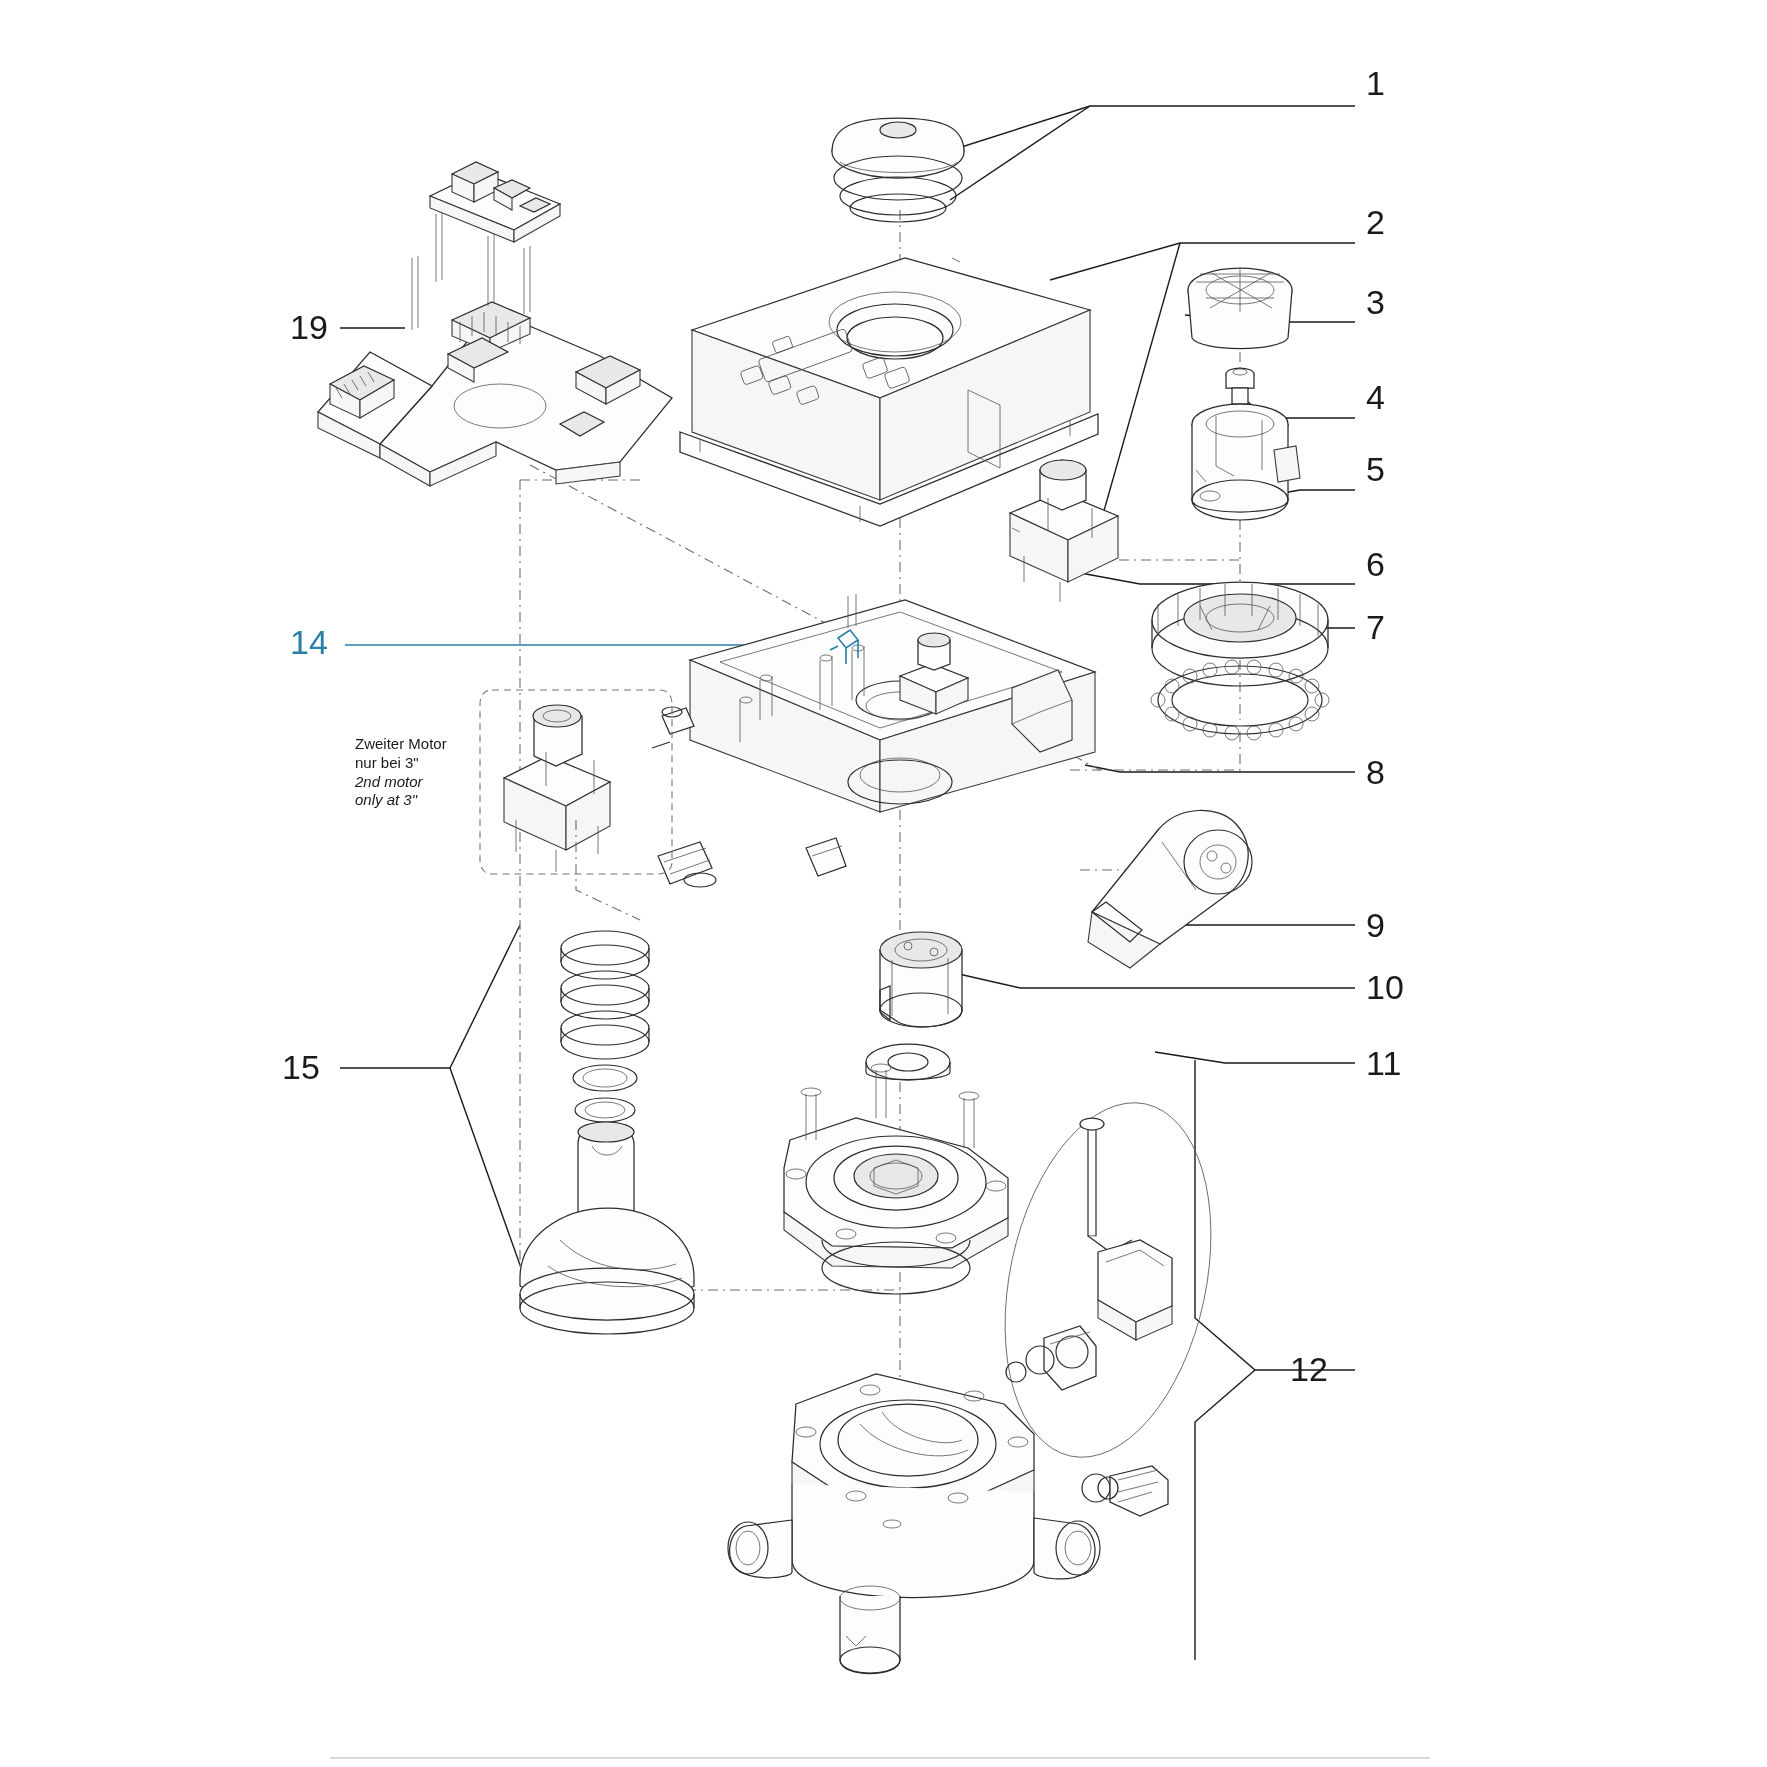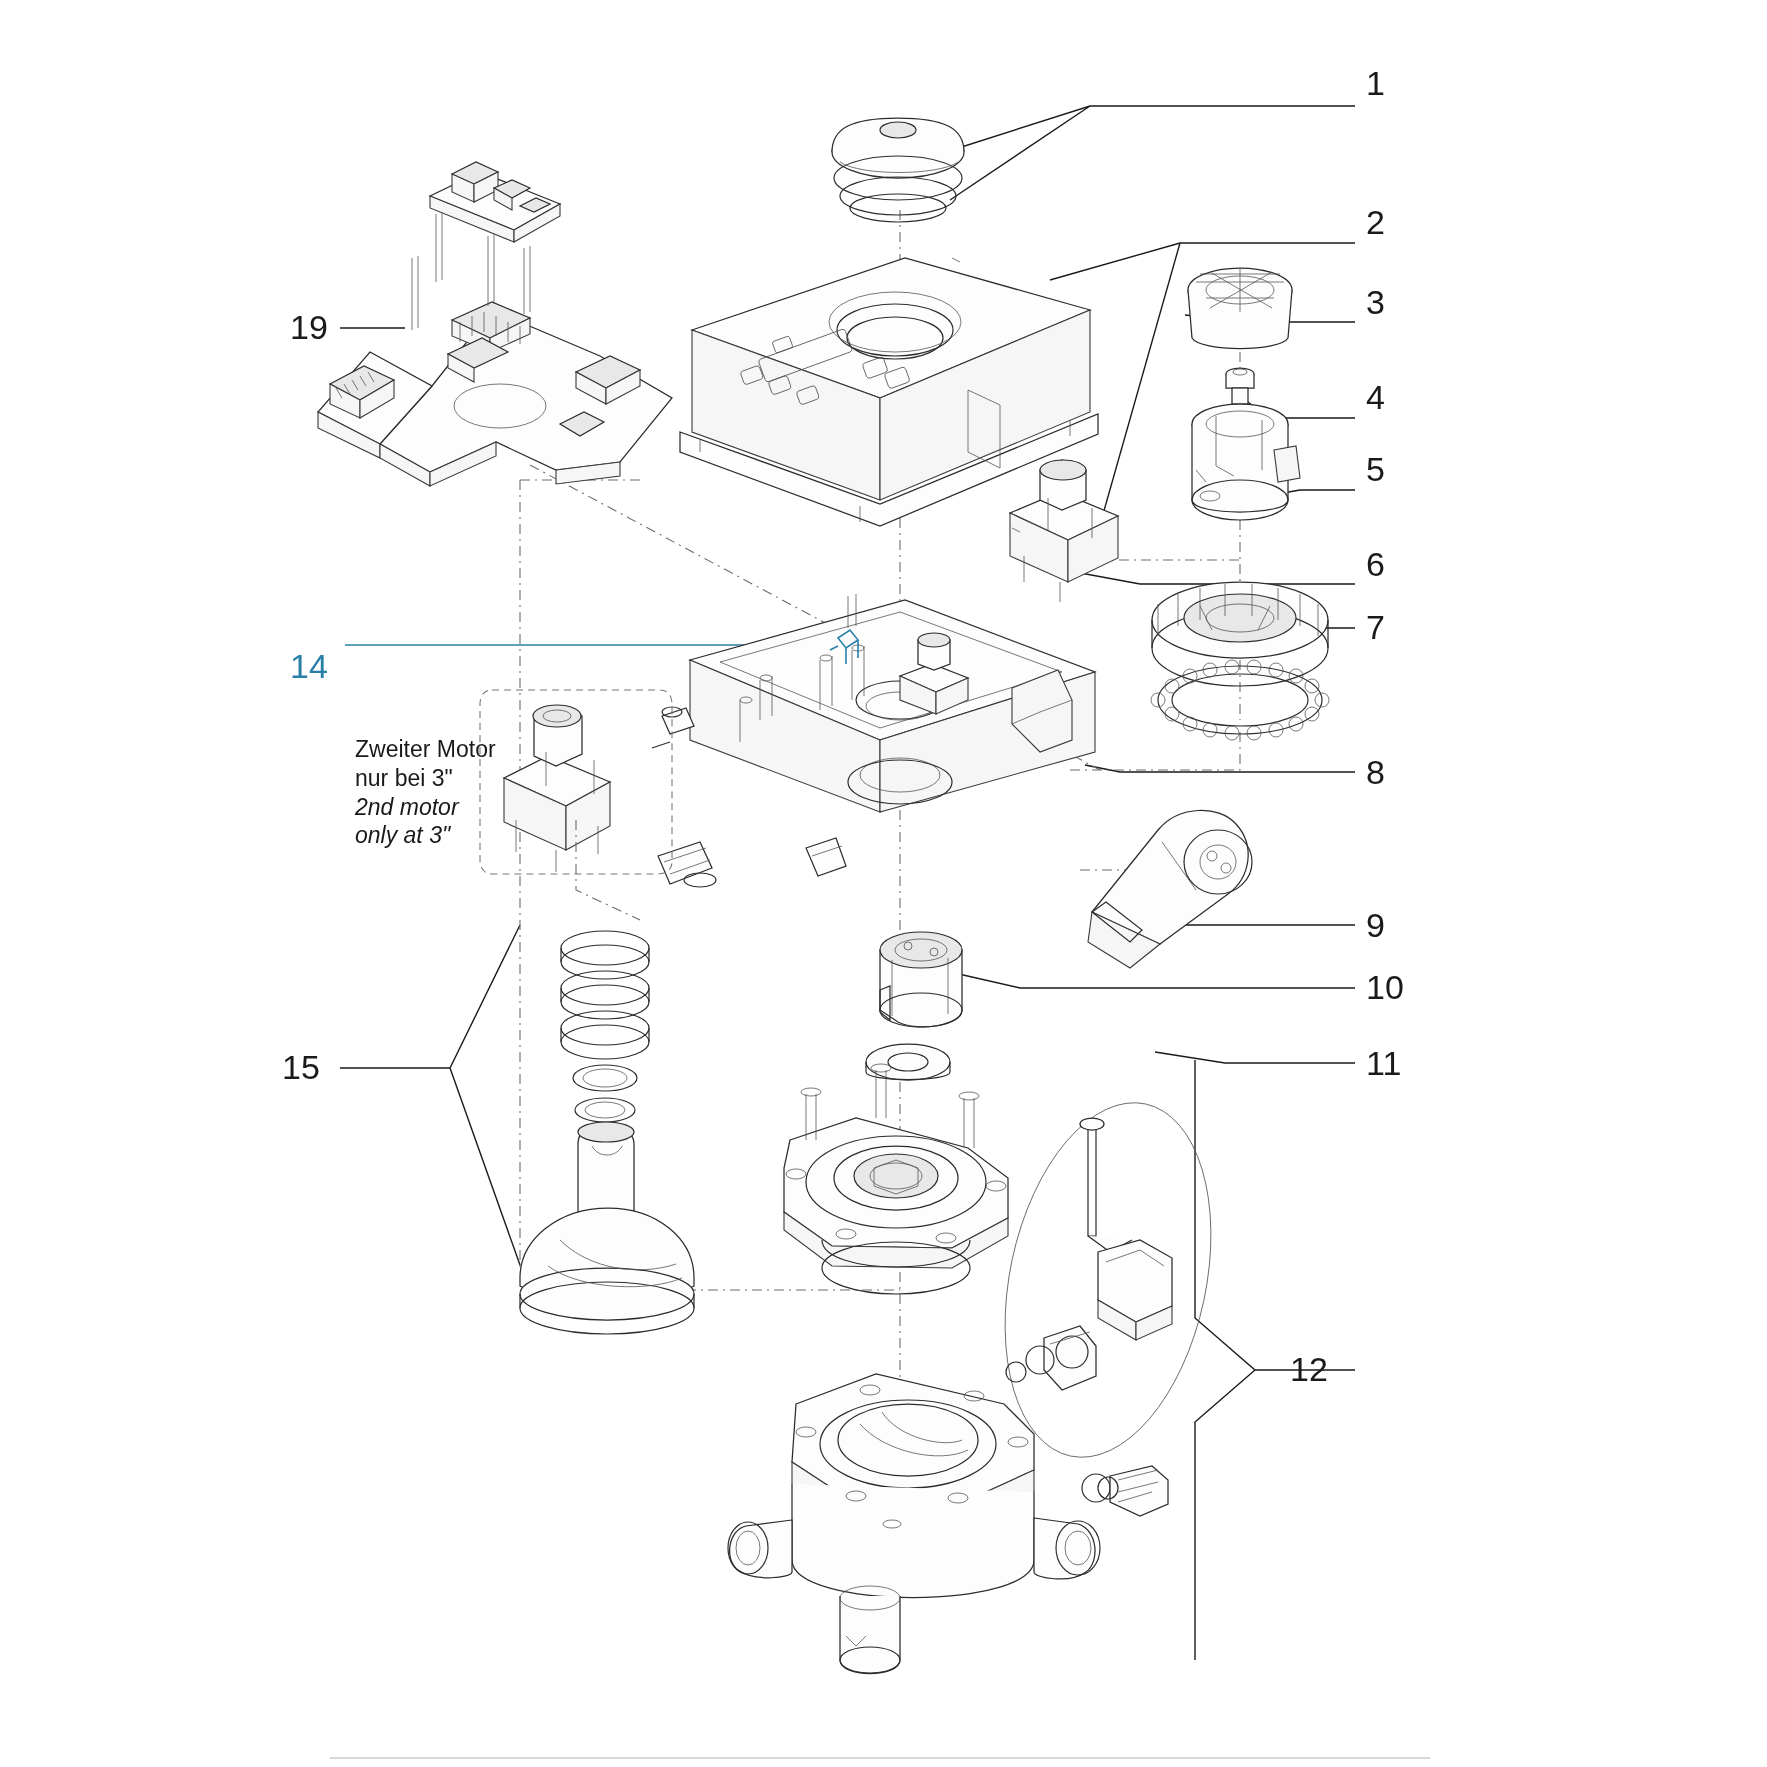--- a/index.html
+++ b/index.html
@@ -19,21 +19,21 @@
     position: absolute;
     font-size: 34px;
     color: #1a1a1a;
     font-family: "Liberation Sans", sans-serif;
     line-height: 1;
     user-select: none;
   }
   .callout.blue { color: #2a7fa8; }
   .note {
     position: absolute;
-    font-size: 23px;
+    font-size: 15px;
     color: #1a1a1a;
     line-height: 1.25;
     font-family: "Liberation Sans", sans-serif;
   }
   .note .it { font-style: italic; }
   svg.overlay {
     position: absolute;
     left: 0; top: 0;
     width: 1767px;
     height: 1767px;
@@ -514,21 +514,21 @@
   <div class="callout" style="left:1366px; top:380px;">4</div>
   <div class="callout" style="left:1366px; top:452px;">5</div>
   <div class="callout" style="left:1366px; top:547px;">6</div>
   <div class="callout" style="left:1366px; top:610px;">7</div>
   <div class="callout" style="left:1366px; top:755px;">8</div>
   <div class="callout" style="left:1366px; top:908px;">9</div>
   <div class="callout" style="left:1366px; top:970px;">10</div>
   <div class="callout" style="left:1366px; top:1046px;">11</div>
   <div class="callout" style="left:1290px; top:1352px;">12</div>
   <div class="callout" style="left:290px;  top:310px;">19</div>
-  <div class="callout blue" style="left:290px; top:625px;margin-top:24px;">14</div>
+  <div class="callout blue" style="left:290px; top:625px;">14</div>
   <div class="callout" style="left:282px;  top:1050px;">15</div>
 
   <div class="note" style="left:355px; top:735px;">
     <div>Zweiter Motor</div>
     <div>nur bei 3"</div>
     <div class="it">2nd motor</div>
     <div class="it">only at 3"</div>
   </div>
 
   <div class="bottomrule"></div>

